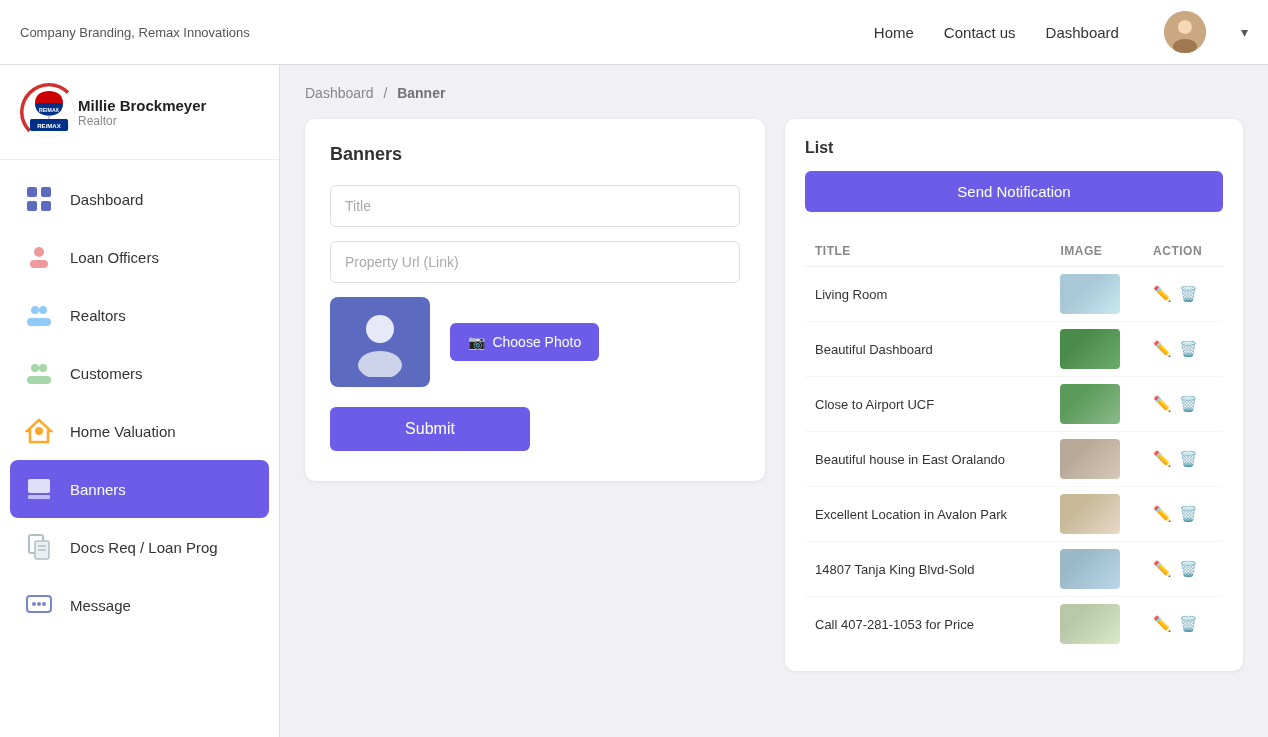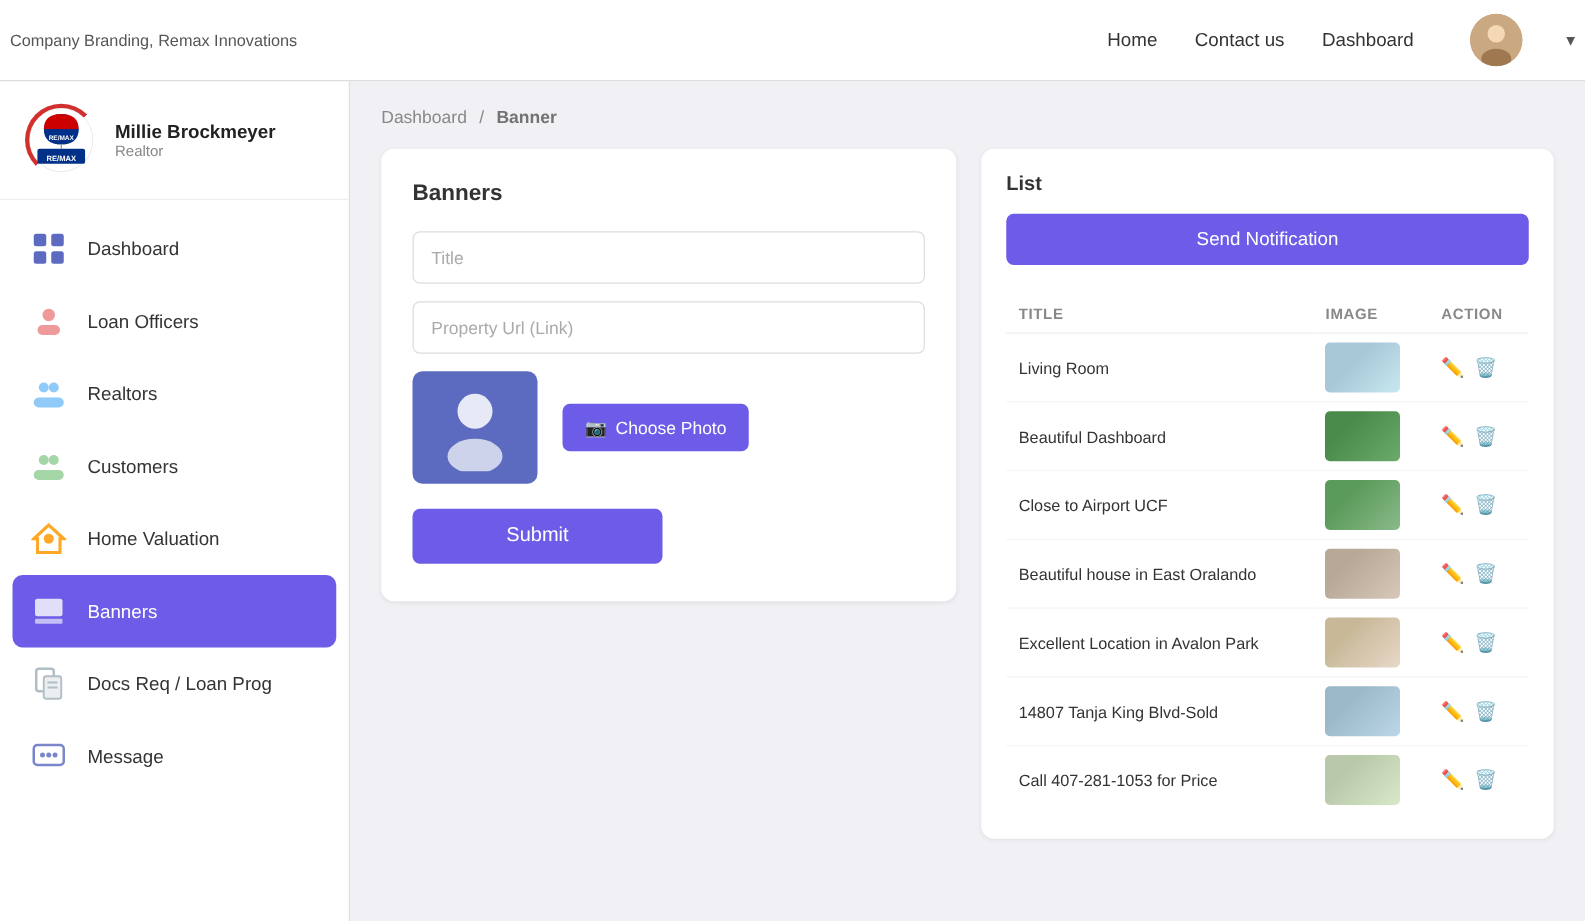--- a/index.html
+++ b/index.html
@@ -4,21 +4,21 @@
   <style>
     * { box-sizing: border-box; margin: 0; padding: 0; }
     body { font-family: 'Segoe UI', Arial, sans-serif; background: #f0f0f5; display: flex; flex-direction: column; height: 737px; width: 1268px; overflow: hidden; }
 
     
     .top-nav {
       background: #fff;
       border-bottom: 1px solid #ddd;
       display: flex;
       align-items: center;
-      padding: 0 8px;
+      padding: 0 20px;
       height: 65px;
       flex-shrink: 0;
     }
     .top-nav-brand {
       font-size: 13px;
       color: #555;
       flex: 1;
     }
     .top-nav-links {
       display: flex;
@@ -61,21 +61,20 @@
       border-right: 1px solid #e0e0e0;
       display: flex;
       flex-direction: column;
       flex-shrink: 0;
       overflow-y: auto;
     }
     .sidebar-header {
       padding: 18px 20px;
       display: flex;
       align-items: center;
-      gap: 14px;
       border-bottom: 1px solid #eee;
     }
     .sidebar-logo {
       width: 58px;
       height: 58px;
       border-radius: 50%;
       background: linear-gradient(135deg, #d32f2f 50%, #fff 50%);
       overflow: hidden;
       display: flex; align-items: center; justify-content: center;
       flex-shrink: 0;

